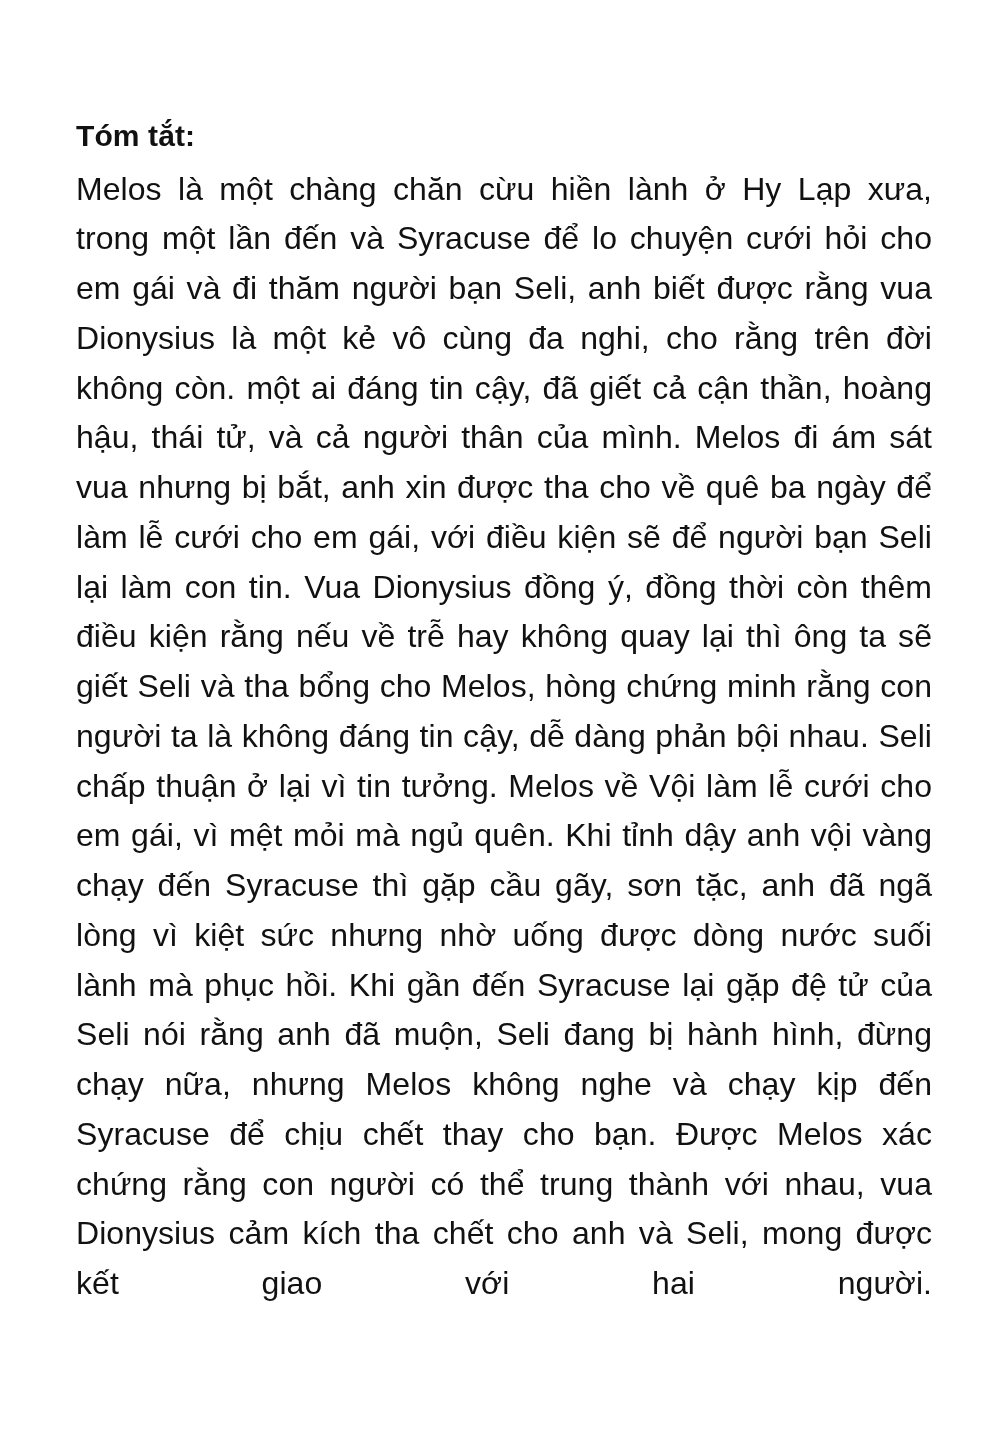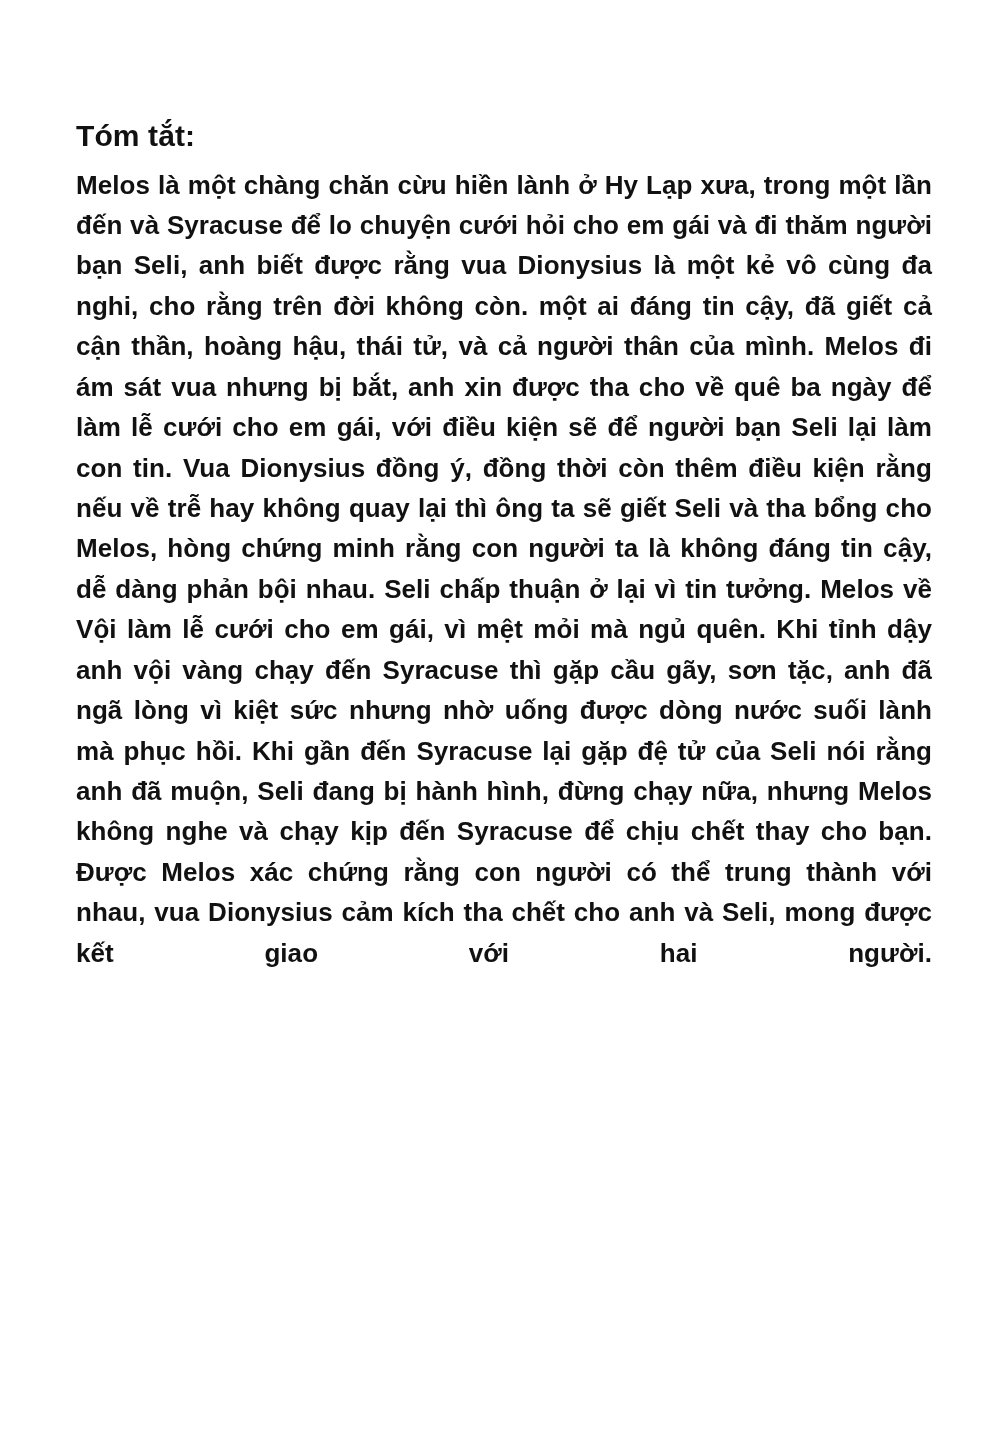--- a/index.html
+++ b/index.html
@@ -28,22 +28,22 @@
   }
   .heading {
     font-size: 30px;
     font-weight: bold;
     line-height: 1.52;
     letter-spacing: 0.1px;
     margin: 0 0 6px 0;
     text-align: left;
   }
   .paragraph {
-    font-size: 26px;
-    font-weight: bold;
+    font-size: 32px;
+    font-weight: normal;
     line-height: 1.555;
     letter-spacing: 0.05px;
     margin: 0;
     text-align: justify;
     text-justify: inter-word;
     word-spacing: 0.4px;
     hyphens: none;
   }
   .paragraph::after {
     content: "";

